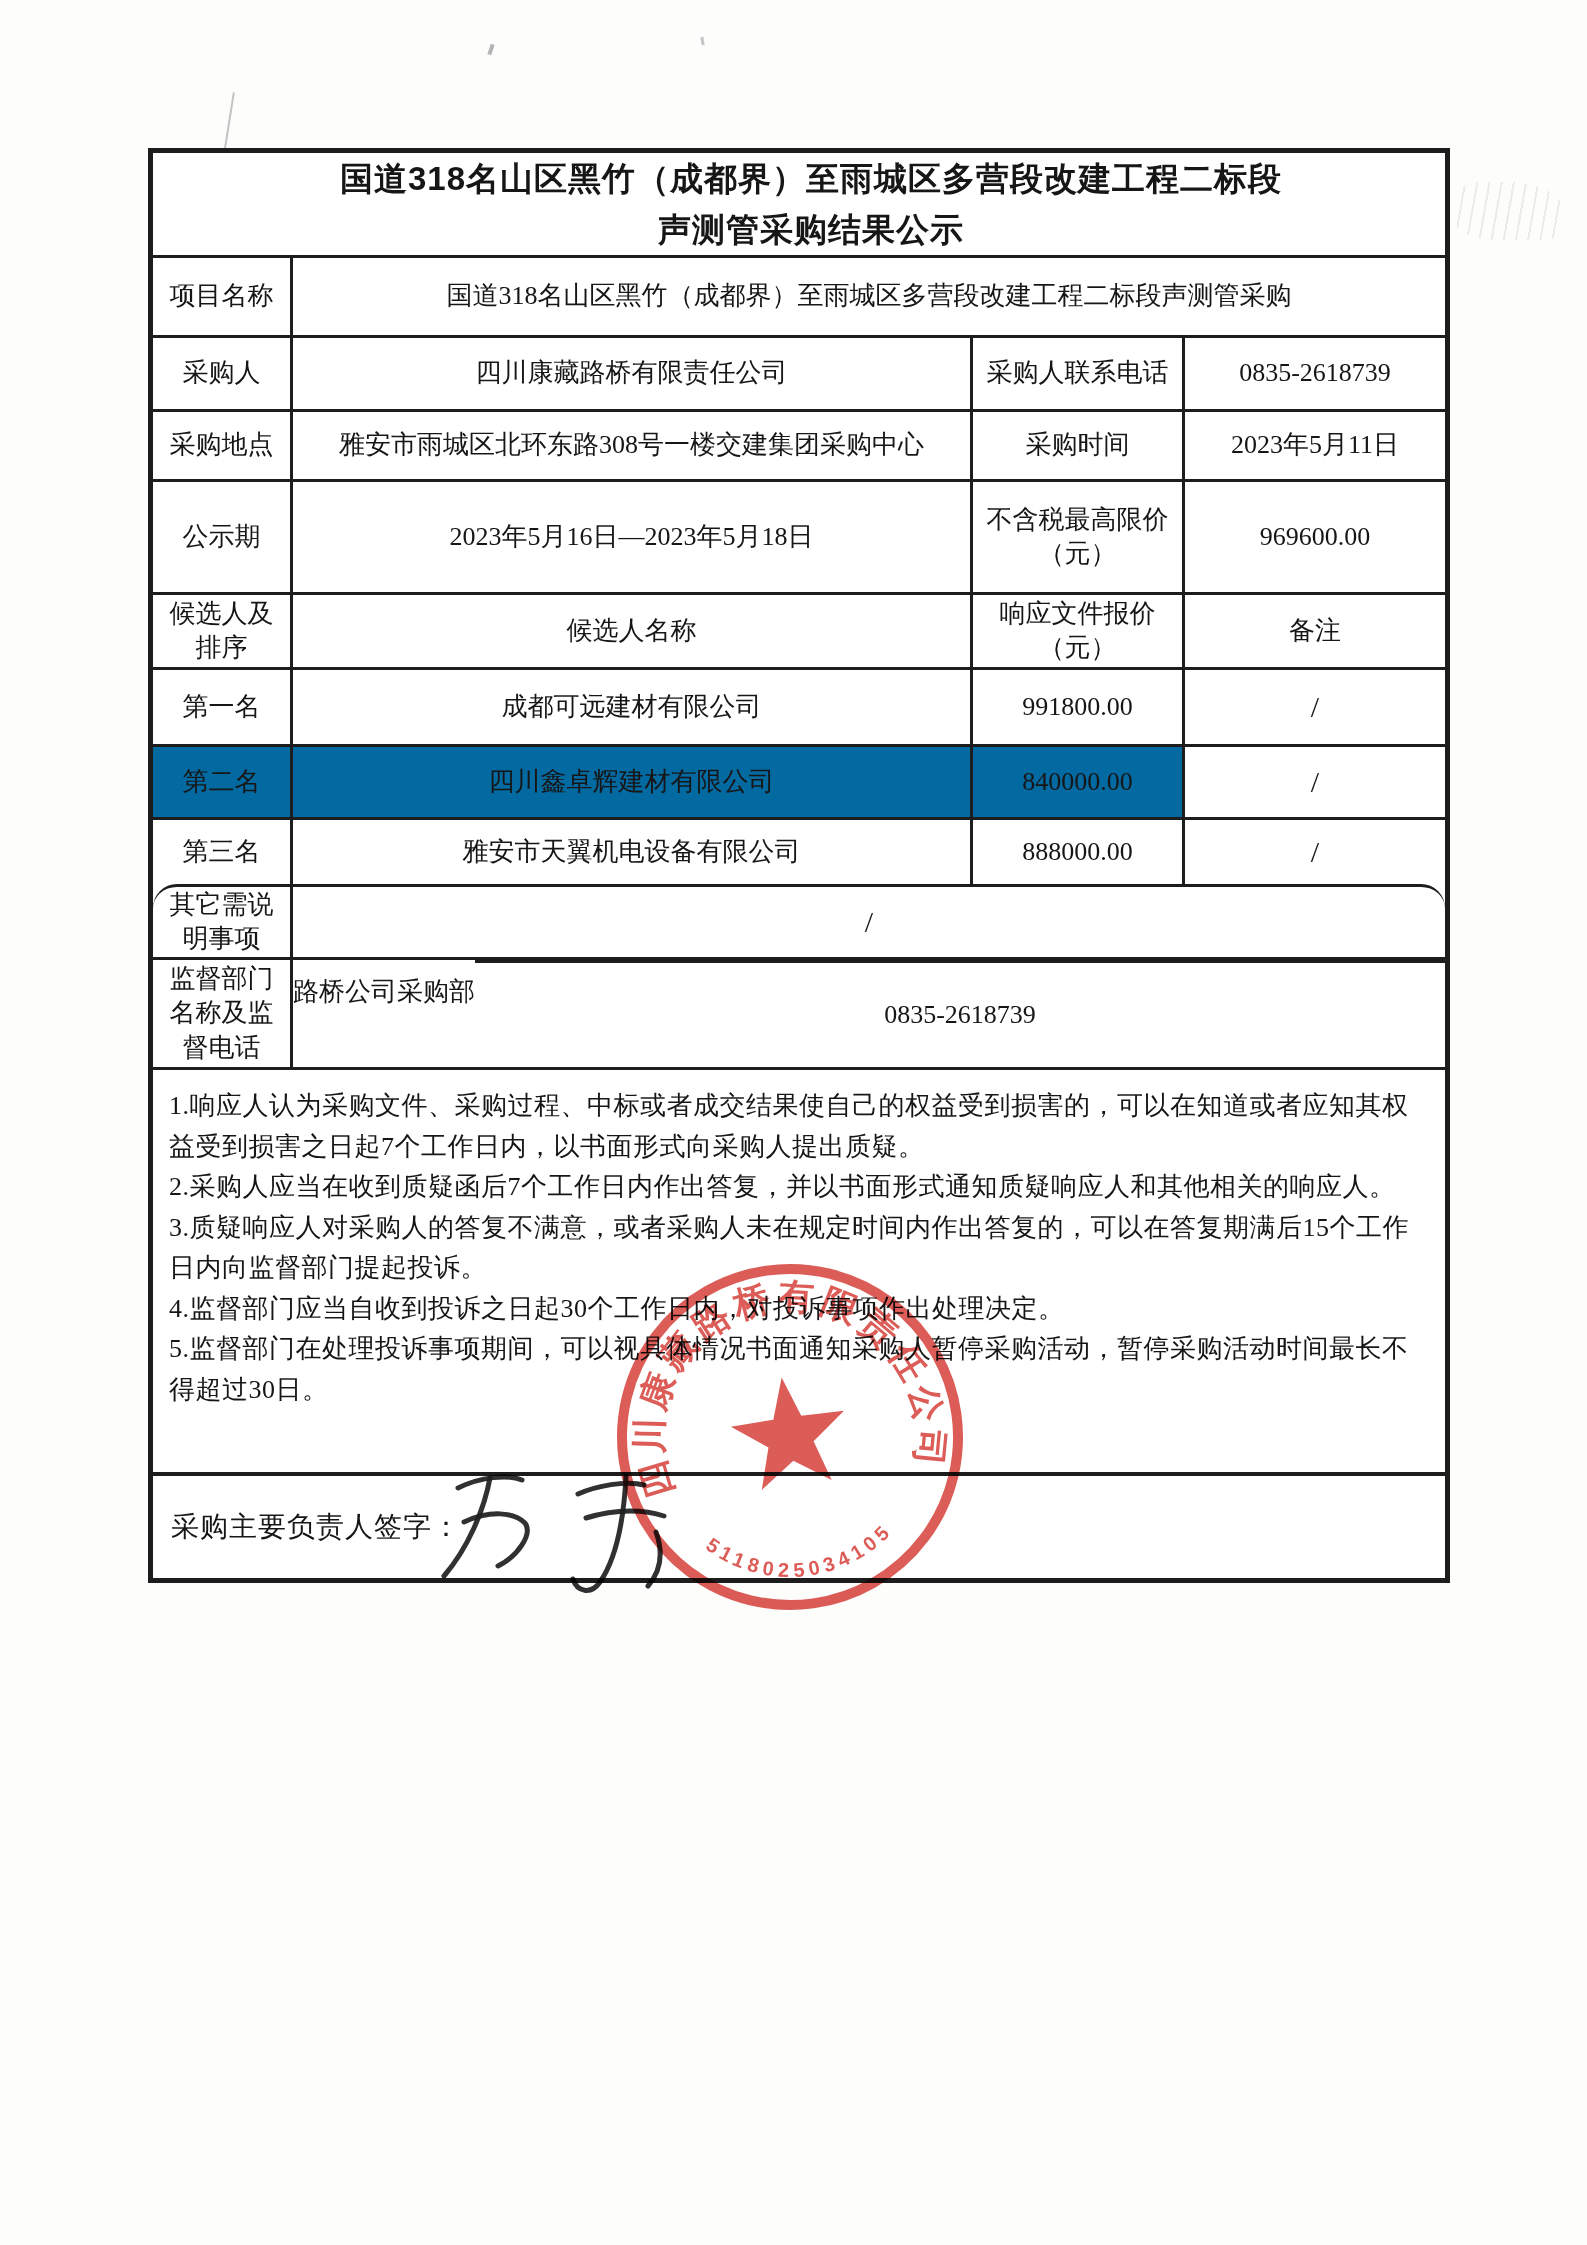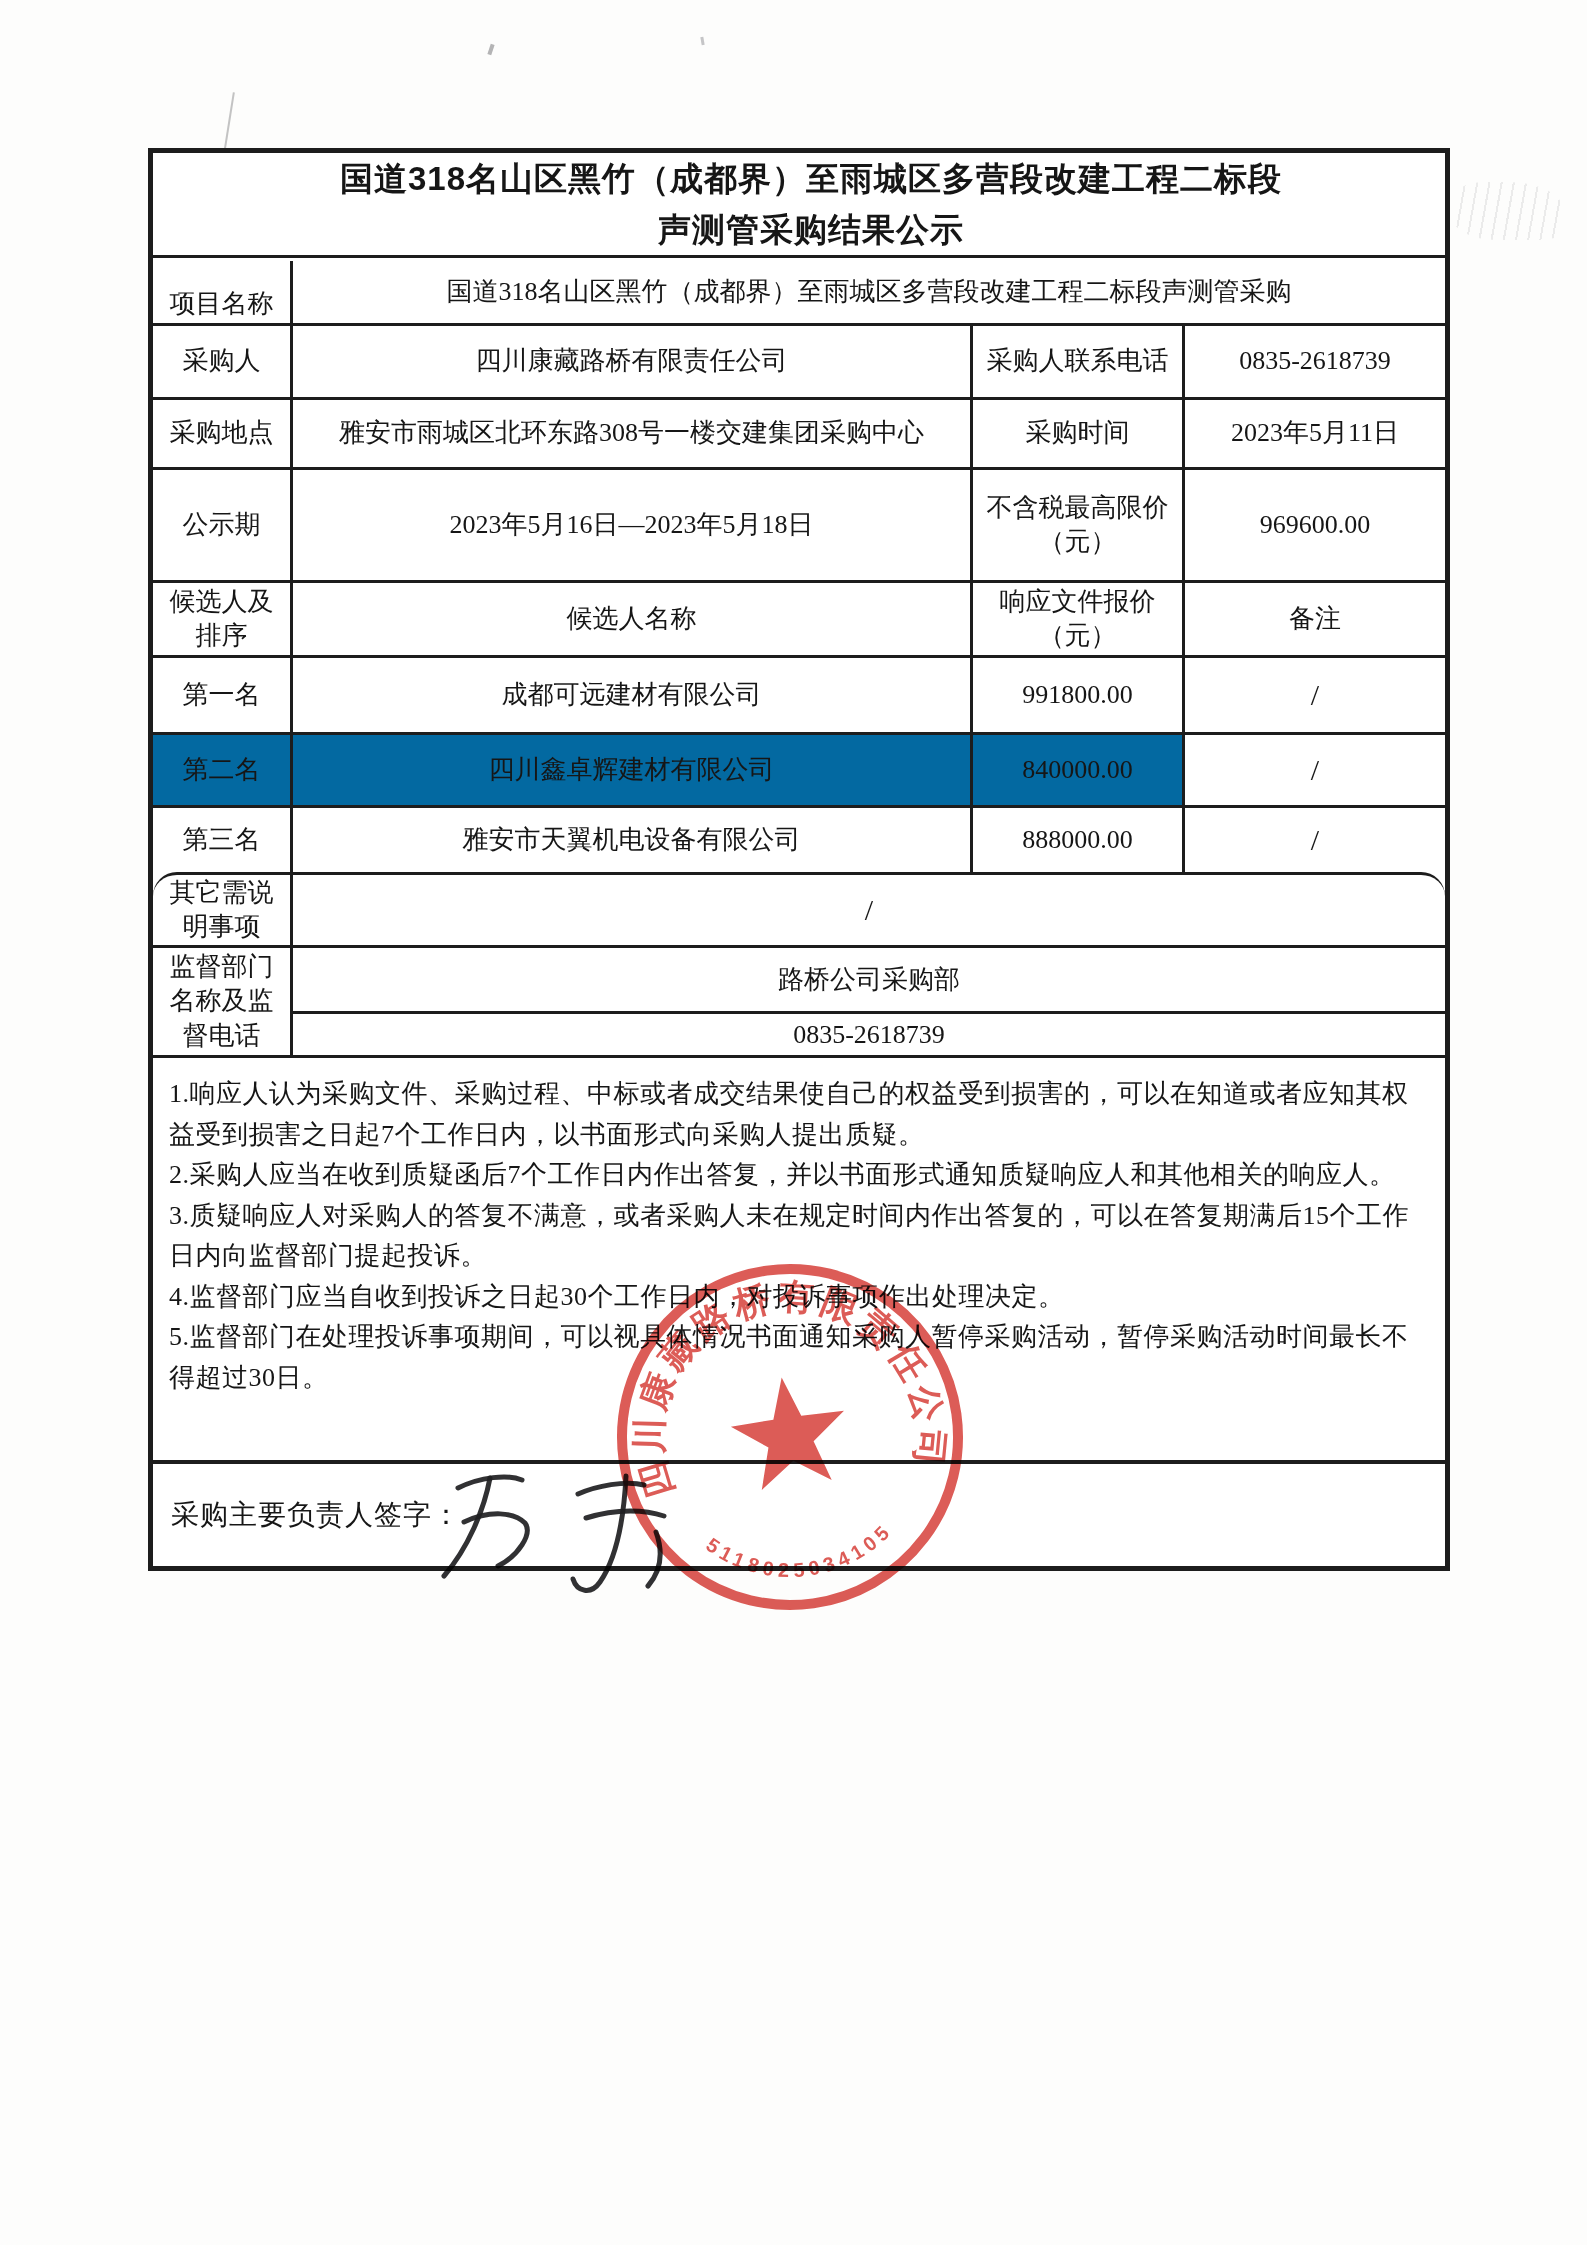--- a/index.html
+++ b/index.html
@@ -43,34 +43,34 @@
   .c4{flex:1;}
   .span3{flex:1;}
   .hl{background:#0369a1;}
 
   .title-row{height:102px;flex-direction:column;align-items:center;justify-content:center;}
   .title-text{
     font-family:"Liberation Sans","DejaVu Sans",sans-serif;
     font-weight:bold;font-size:33px;line-height:1.55;
     text-align:center;white-space:pre-line;letter-spacing:1px;margin-left:24px;
   }
-  .r-project{height:68px;align-items:flex-end;}
+  .r-project{height:80px;}
   .r-purchaser{height:74px;}
   .r-location{height:70px;}
   .r-publicity{height:113px;}
   .r-candhead{height:75px;}
   .r-cand1{height:77px;}
   .r-cand2{height:73px;}
   .r-cand3{height:67px;}
   .r-other{height:73px;border-radius:24px;}
   .r-supervision{height:110px;}
   .r-objection{height:405px;}
   .r-signature{height:106px;border-top:4px solid var(--ink);}
 
-  .stack{flex:1;display:flex;flex-direction:column;border-left:3px solid var(--ink);}
+  .stack{flex:1;display:flex;border-left:3px solid var(--ink);}
   .stack .sub{flex:none;height:63px;display:flex;align-items:center;justify-content:center;font-size:26px;box-sizing:border-box;}
   .stack .sub+.sub{border-top:3px solid var(--ink);flex:1;height:auto;}
 
   .objection-text{
     align-items:flex-start;justify-content:flex-start;
     text-align:left;
     padding:16px 16px 28px 16px;
     font-size:26px;line-height:1.56;
     letter-spacing:0.5px;
   }

